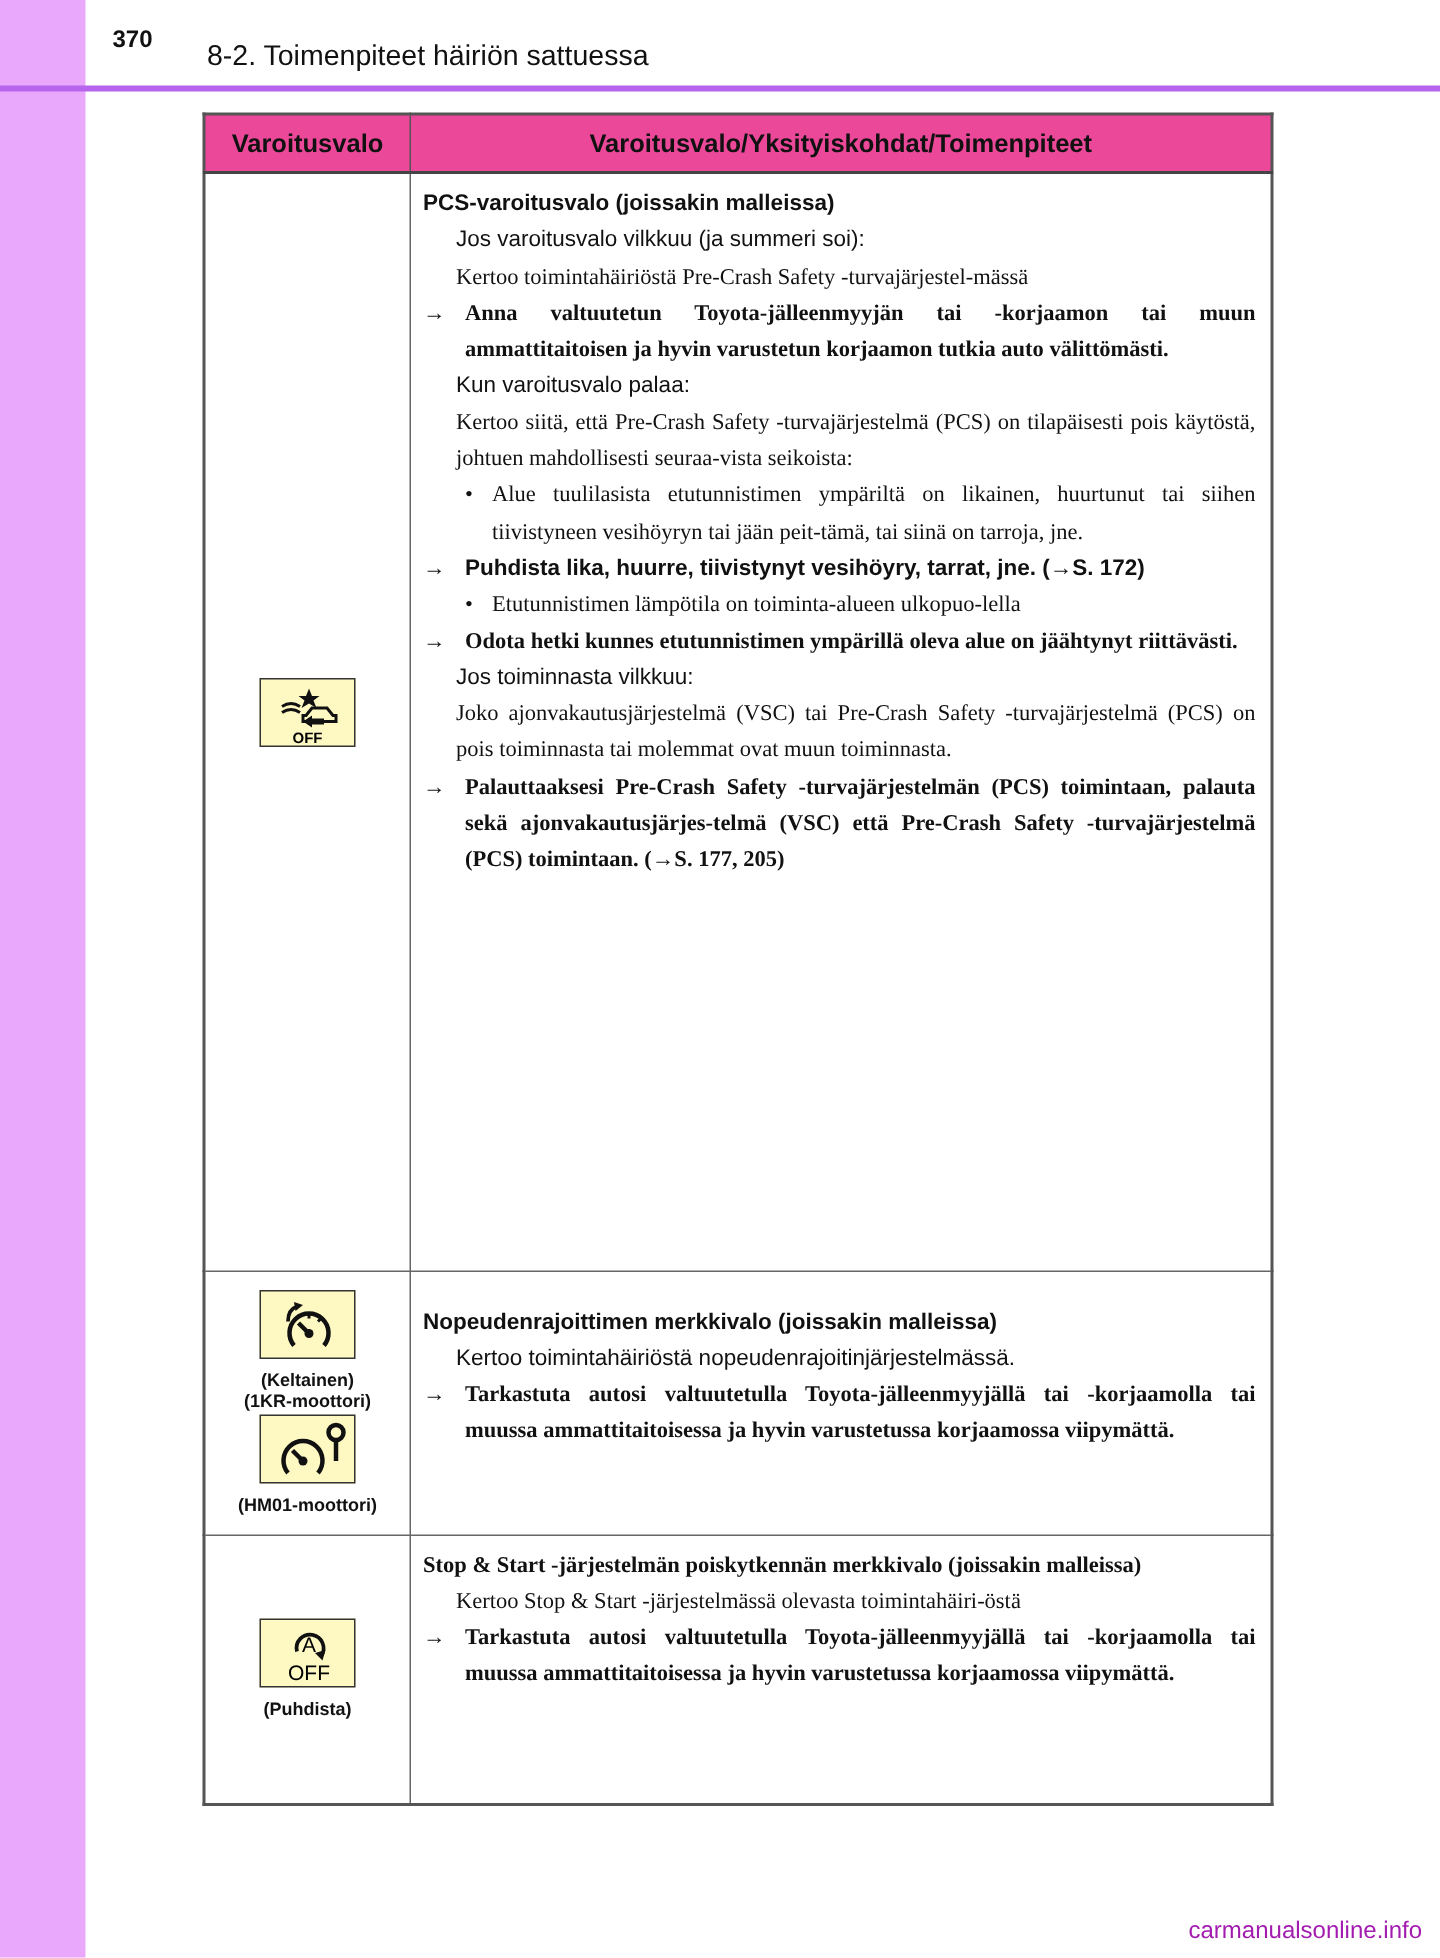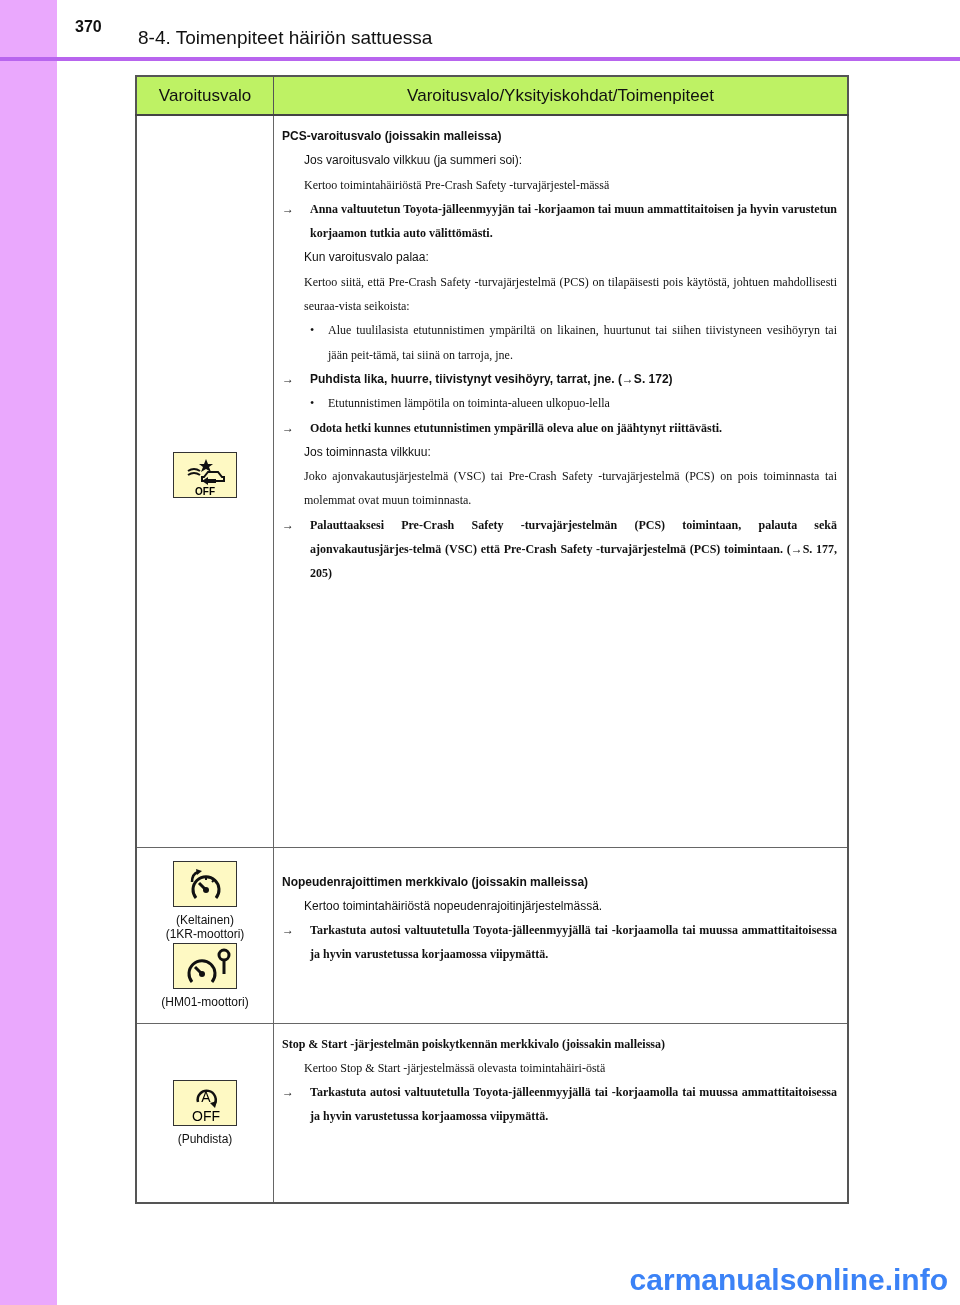--- a/index.html
+++ b/index.html
@@ -24,57 +24,57 @@
     .section-title {
       position: absolute; left: 138px; top: 27px;
       font-size: 19px;
     }
     table.warn {
       position: absolute; left: 135px; top: 75px;
       width: 714px; border-collapse: collapse;
       border: 2px solid #555;
     }
     table.warn th {
-      background: #bef264; font-weight: normal; font-size: 17px;
+      background: #ec4899; font-weight: bold; font-size: 17px;
       height: 37px; border: 1px solid #555; border-bottom: 2px solid #444;
       padding: 0;
       text-align: center;
     }
     table.warn td {
       border: 1px solid #666; vertical-align: middle; padding: 0;
     }
     .col-icon { width: 136px; text-align: center; }
     .col-text { padding: 8px 10px 10px 8px !important; vertical-align: top !important; }
     .icon-box {
       display: inline-block; width: 64px; height: 46px;
       border: 1px solid #333; background: #fef9c3; box-sizing: border-box;
       position: relative;
     }
     .icon-box svg { position: absolute; left: 0; top: 0; }
-    .icon-caption { font-size: 12px; line-height: 14px; margin-top: 2px; }
-    .txt { font-size: 12px; line-height: 24.3px; }
+    .icon-caption { font-size: 12px; line-height: 14px; margin-top: 2px; font-weight: bold; }
+    .txt { font-size: 15px; line-height: 24.3px; }
     .ttl { font-weight: bold; }
     .p { padding-left: 22px; text-align: justify; }
     .just { text-align: justify; text-align-last: left; font-family: Liberation Serif, serif; }
     .arrow { font-weight: bold; position: relative; padding-left: 28px; text-align: justify; }
     .arrow .ar { position: absolute; left: 0; top: 0; font-weight: normal; }
     .bullet { position: relative; padding-left: 46px; text-align: justify; }
     .bullet .bu { position: absolute; left: 28px; top: 0; }
     .footer-mark {
       position: absolute; right: 12px; bottom: 8px;
-      font-size: 30px; color: #3b82f6; font-weight: bold;
+      font-size: 16px; color: #a21caf;
     }
   </style>
 </head>
 <body>
 
 <div class="side-band"></div>
 <div class="header-rule"></div>
 <div class="page-number">370</div>
-<div class="section-title">8-4. Toimenpiteet häiriön sattuessa</div>
+<div class="section-title">8-2. Toimenpiteet häiriön sattuessa</div>
 
 <table class="warn">
   <thead>
     <tr>
       <th class="col-icon">Varoitusvalo</th>
       <th>Varoitusvalo/Yksityiskohdat/Toimenpiteet</th>
     </tr>
   </thead>
   <tbody>
 

